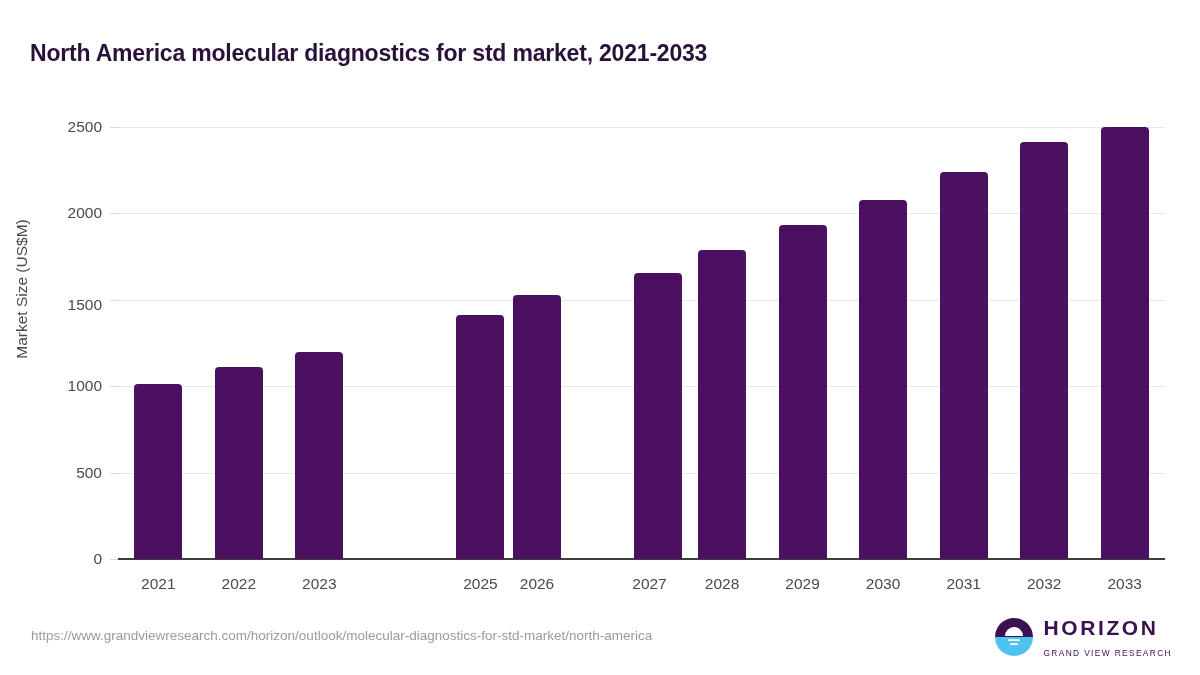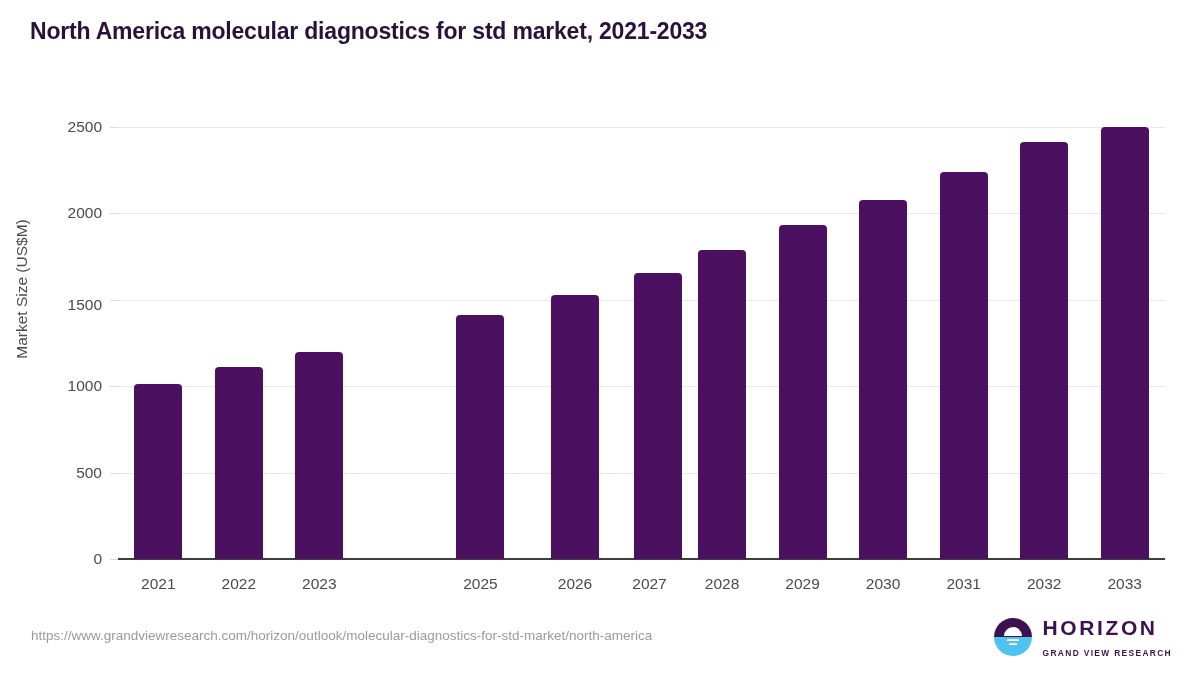--- a/index.html
+++ b/index.html
@@ -20,21 +20,21 @@
     background: #ffffff;
     box-sizing: border-box;
     border-radius: 6px;
     overflow: hidden;
   }
 
   
   .chart-title {
     position: absolute;
     left: 30px;
-    top: 18px;
+    top: 40px;
     font-size: 23px;
     font-weight: bold;
     color: #2a1139;
     letter-spacing: -0.2px;
     white-space: nowrap;
   }
 
   
   .y-axis-title {
     position: absolute;
@@ -147,21 +147,21 @@
   }
   .logo-word {
     font-size: 21px;
     font-weight: bold;
     letter-spacing: 2.6px;
     color: #3b1152;
   }
   .logo-sub {
     margin-top: 11px;
     font-size: 8.4px;
-    font-weight: bold;
+    font-weight: normal;
     letter-spacing: 1.35px;
     color: #3b1152;
   }
 </style>
 </head>
 <body>
 
 <div class="canvas">
 
   <div class="chart-title">North America molecular diagnostics for std market, 2021-2033</div>
@@ -199,21 +199,21 @@
           <div class="x-tick-label">2022</div>
         </div>
         <div class="bar-group" style="left: 177.346px; width: 48px; height: 432px;">
           <div class="bar" title="2023: 1200" style="height: 207.36px; background: rgb(75, 17, 96);"></div>
           <div class="x-tick-label">2023</div>
         </div>
         <div class="bar-group" style="left: 338.423px; width: 48px; height: 432px;">
           <div class="bar" title="2025: 1410" style="height: 243.648px; background: rgb(75, 17, 96);"></div>
           <div class="x-tick-label">2025</div>
         </div>
-        <div class="bar-group" style="left: 433px; width: 48px; height: 320px;">
+        <div class="bar-group" style="left: 395px; width: 48px; height: 320px;">
           <div class="bar" title="2026: 1525" style="height: 263.52px; background: rgb(75, 17, 96);"></div>
           <div class="x-tick-label">2026</div>
         </div>
         <div class="bar-group" style="left: 499.5px; width: 48px; height: 432px; padding-left: 16px;">
           <div class="bar" title="2027: 1655" style="height: 285.984px; background: rgb(75, 17, 96);"></div>
           <div class="x-tick-label">2027</div>
         </div>
         <div class="bar-group" style="left: 580.038px; width: 48px; height: 348px;">
           <div class="bar" title="2028: 1790" style="height: 309.312px; background: rgb(75, 17, 96);"></div>
           <div class="x-tick-label">2028</div>

